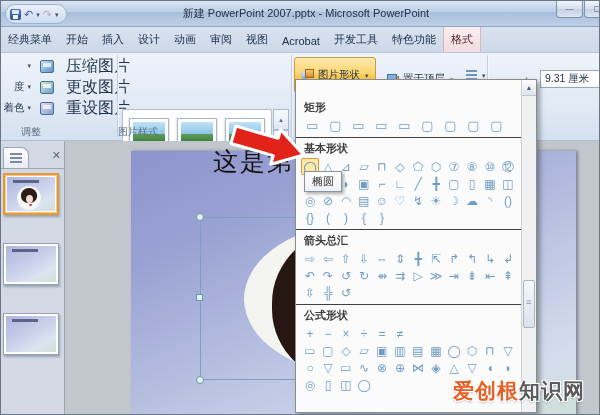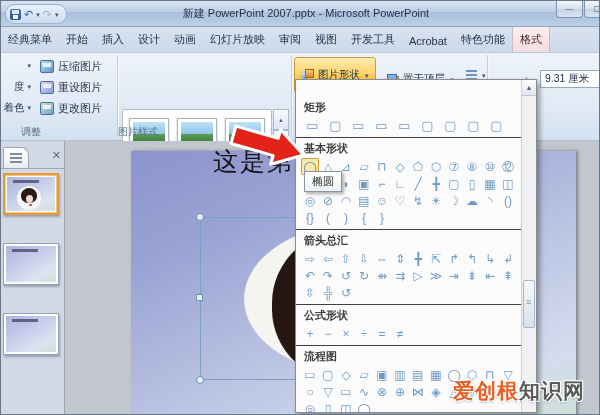--- a/index.html
+++ b/index.html
@@ -33,21 +33,21 @@
 
   
   .ribbon{position:absolute;left:0;top:52px;width:600px;height:88px;
     background:linear-gradient(#eef3fa,#e1eaf5 60%,#d4e1f0);border-bottom:1px solid #b0c0d4;}
   .rdiv{position:absolute;top:2px;height:82px;width:1px;background:#c2cfdf;box-shadow:1px 0 0 #f3f7fc;}
   .grouplabel{position:absolute;font-size:10px;color:#5f6f83;}
 
   .clipcol{position:absolute;left:-26px;top:2px;width:58px;}
   .cliprow{height:21px;display:flex;align-items:center;justify-content:flex-end;gap:3px;font-size:10.5px;color:#2c3d54;padding-right:2px;}
   .adjbtns{position:absolute;left:36px;top:3px;}
-  .adjbtn{height:21px;display:flex;align-items:center;gap:4px;font-size:11px;color:#1f3249;padding:0 3px;}
+  .adjbtn{height:21px;display:flex;align-items:center;gap:12px;font-size:16px;color:#1f3249;padding:0 3px;}
   .aicon{width:14px;height:13px;border-radius:2px;position:relative;flex:0 0 auto;}
   .compress-picture-icon{background:linear-gradient(135deg,#bfe0f2,#5f93c8);border:1px solid #4a6f9a;}
   .change-picture-icon{background:linear-gradient(135deg,#cfe9c2,#6aa0cf);border:1px solid #4a6f9a;}
   .reset-picture-icon{background:linear-gradient(135deg,#e7d7f0,#7f9fd4);border:1px solid #4a6f9a;}
   .aicon:before{content:"";position:absolute;left:2px;top:2px;right:2px;height:4px;background:rgba(255,255,255,.75);}
 
   .gallery{position:absolute;left:121px;top:56px;width:150px;height:62px;background:#fff;
     border:1px solid #aebdd0;border-radius:2px;display:flex;gap:8px;padding:8px 6px;}
   .gthumb{width:40px;height:42px;border:1px solid #aab6c4;background:#fff;padding:3px;box-shadow:0 1px 2px rgba(60,80,110,.35);}
   .gimg{width:100%;height:100%;background:
@@ -163,25 +163,24 @@
       <div class="winbtn">▢</div>
     </div>
   </div>
 
   <nav class="tabrow">
       <span class="tab">经典菜单</span>
       <span class="tab">开始</span>
       <span class="tab">插入</span>
       <span class="tab">设计</span>
       <span class="tab">动画</span>
-      <span class="tab">幻灯片放映</span>
       <span class="tab">审阅</span>
       <span class="tab">视图</span>
+      <span class="tab">Acrobat</span>
       <span class="tab">开发工具</span>
-      <span class="tab">Acrobat</span>
       <span class="tab">特色功能</span>
       <span class="tab active">格式</span>
     </nav>
 
   <div class="ribbon">
 
     <div class="clipcol">
         <div class="cliprow">
           <span></span>
           <span class="caret">▾</span>
@@ -194,26 +193,26 @@
           <span>着色</span>
           <span class="caret">▾</span>
         </div>
       </div>
     <div class="adjbtns">
         <div class="adjbtn">
           <span class="aicon compress-picture-icon"></span>
           <span>压缩图片</span>
         </div>
         <div class="adjbtn">
+          <span class="aicon change-picture-icon"></span>
+          <span>更改图片</span>
+        </div>
+        <div class="adjbtn">
           <span class="aicon reset-picture-icon"></span>
           <span>重设图片</span>
-        </div>
-        <div class="adjbtn">
-          <span class="aicon change-picture-icon"></span>
-          <span>更改图片</span>
         </div>
       </div>
     <div class="grouplabel" style="left:20px;top:72px;width:76px;">调整</div>
     <div class="rdiv" style="left:116px;"></div>
 
     <div class="gallery">
       <div class="gthumb">
           <div class="gimg"></div>
         </div>
       <div class="gthumb">
@@ -402,21 +401,20 @@
         </div>
         <div class="menu-header">公式形状</div>
         <div class="menu-row">
           <span class="cell">+</span>
           <span class="cell">−</span>
           <span class="cell">×</span>
           <span class="cell">÷</span>
           <span class="cell">=</span>
           <span class="cell">≠</span>
         </div>
-        <div class="menu-header">流程图</div>
         <div class="menu-row">
           <span class="cell">▭</span>
           <span class="cell">▢</span>
           <span class="cell">◇</span>
           <span class="cell">▱</span>
           <span class="cell">▣</span>
           <span class="cell">▥</span>
           <span class="cell">▤</span>
           <span class="cell">▦</span>
           <span class="cell">◯</span>

